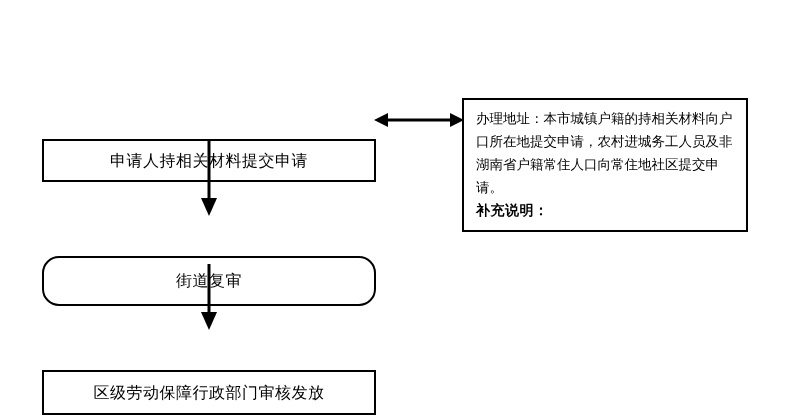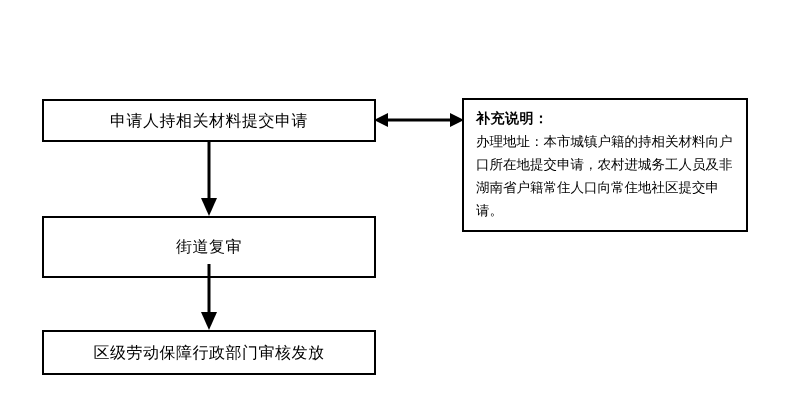--- a/index.html
+++ b/index.html
@@ -40,23 +40,24 @@
     border: 2px solid #000000;
     background: #ffffff;
     display: flex;
     align-items: center;
     justify-content: center;
     text-align: center;
     font-size: 16px;
     line-height: 20px;
     letter-spacing: 0.5px;
     color: #000000;
+    margin-top: 40px;
   }
   #box-apply  { left: 42px;  top: 99px;  width: 334px; height: 43px; }
-  #box-review { left: 42px;  top: 216px; width: 334px; height: 62px; }
+  #box-review { left: 42px;  top: 216px; width: 334px; height: 50px; border-radius: 17px; }
   #box-issue  { left: 42px;  top: 330px; width: 334px; height: 45px; justify-content: center; }
 
   
   #note-box {
     position: absolute;
     left: 462px;
     top: 98px;
     width: 286px;
     height: 134px;
     box-sizing: border-box;
@@ -120,17 +121,17 @@
 
   <div class="connector" id="conn-h1">
     <svg width="98" height="30" viewBox="0 0 98 30" xmlns="http://www.w3.org/2000/svg">
       <line x1="10" y1="14" x2="86" y2="14" stroke="#000000" stroke-width="3"></line>
       <polygon points="4,14 18,7 18,21" fill="#000000"></polygon>
       <polygon points="94,14 80,7 80,21" fill="#000000"></polygon>
     </svg>
   </div>
 
   <div id="note-box">
+    <div id="note-body">办理地址：本市城镇户籍的持相关材料向户口所在地提交申请，农村进城务工人员及非湖南省户籍常住人口向常住地社区提交申请。</div>
     <div id="note-title">补充说明：</div>
-    <div id="note-body">办理地址：本市城镇户籍的持相关材料向户口所在地提交申请，农村进城务工人员及非湖南省户籍常住人口向常住地社区提交申请。</div>
   </div>
 
 </div>
 
 </body></html>

